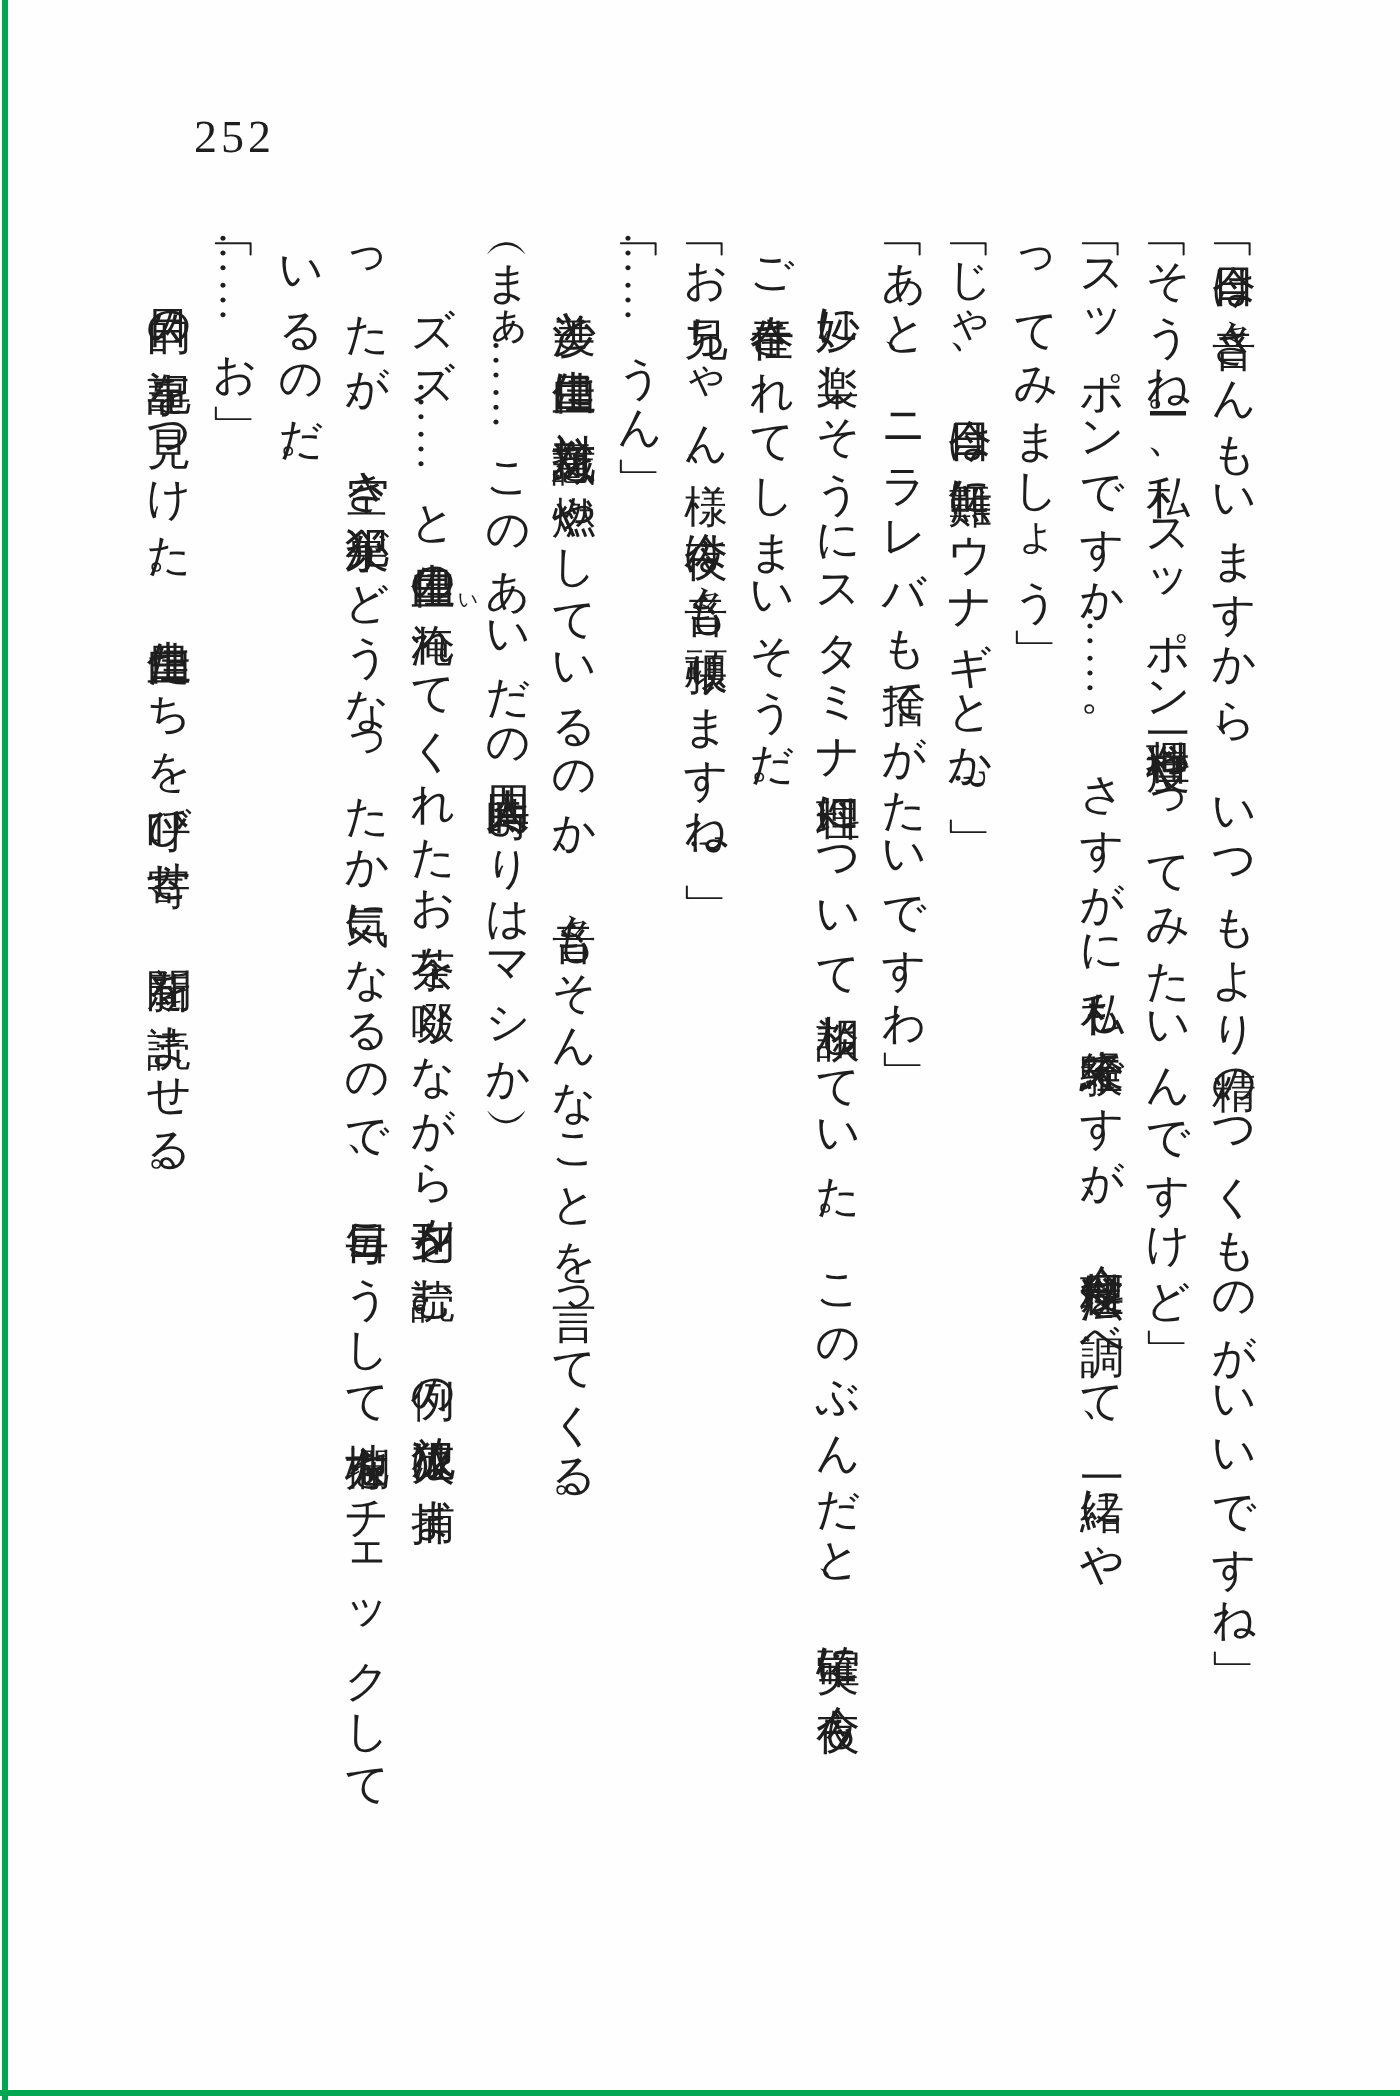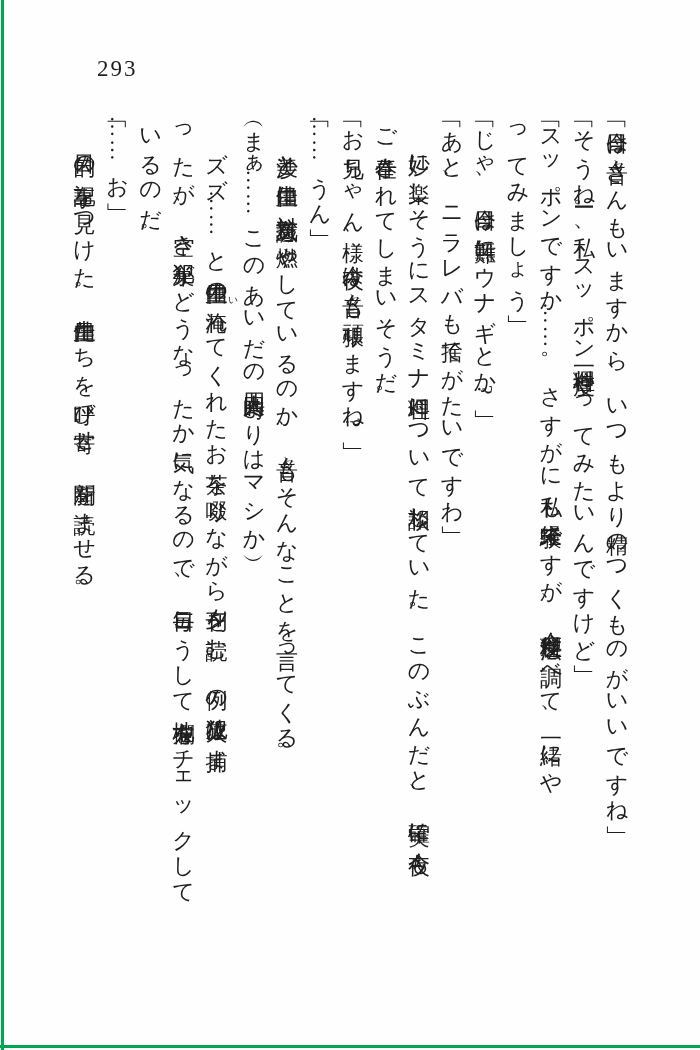--- a/index.html
+++ b/index.html
@@ -60,21 +60,21 @@
     font-size: 10px;
     letter-spacing: 0;
   }
 </style>
 </head>
 <body>
 
 <div class="page">
   <div class="edge-left"></div>
   <div class="edge-bottom"></div>
-  <div class="page-number">293</div>
+  <div class="page-number">252</div>
   <div class="text-block">
       <p class="text-line">「今日は音々さんもいますから、いつもより精のつくものがいいですね」</p>
       <p class="text-line">「そうねー。私、スッポン料理一度やってみたいんですけど」</p>
       <p class="text-line">「スッポンですか……。さすがに私も未経験ですが、今度料理法を調べて、一緒にや</p>
       <p class="text-line">ってみましょう」</p>
       <p class="text-line">「じゃ、今日は無難にウナギとか?」</p>
       <p class="text-line">「あと、ニラレバも捨てがたいですわ」</p>
       <p class="text-line">　妙に楽しそうにスタミナ料理について相談していた。このぶんだと、確実に今夜も</p>
       <p class="text-line">ご奉仕されてしまいそうだ。</p>
       <p class="text-line">「お兄ちゃん様、今夜は音々も頑張りますね?」</p>

